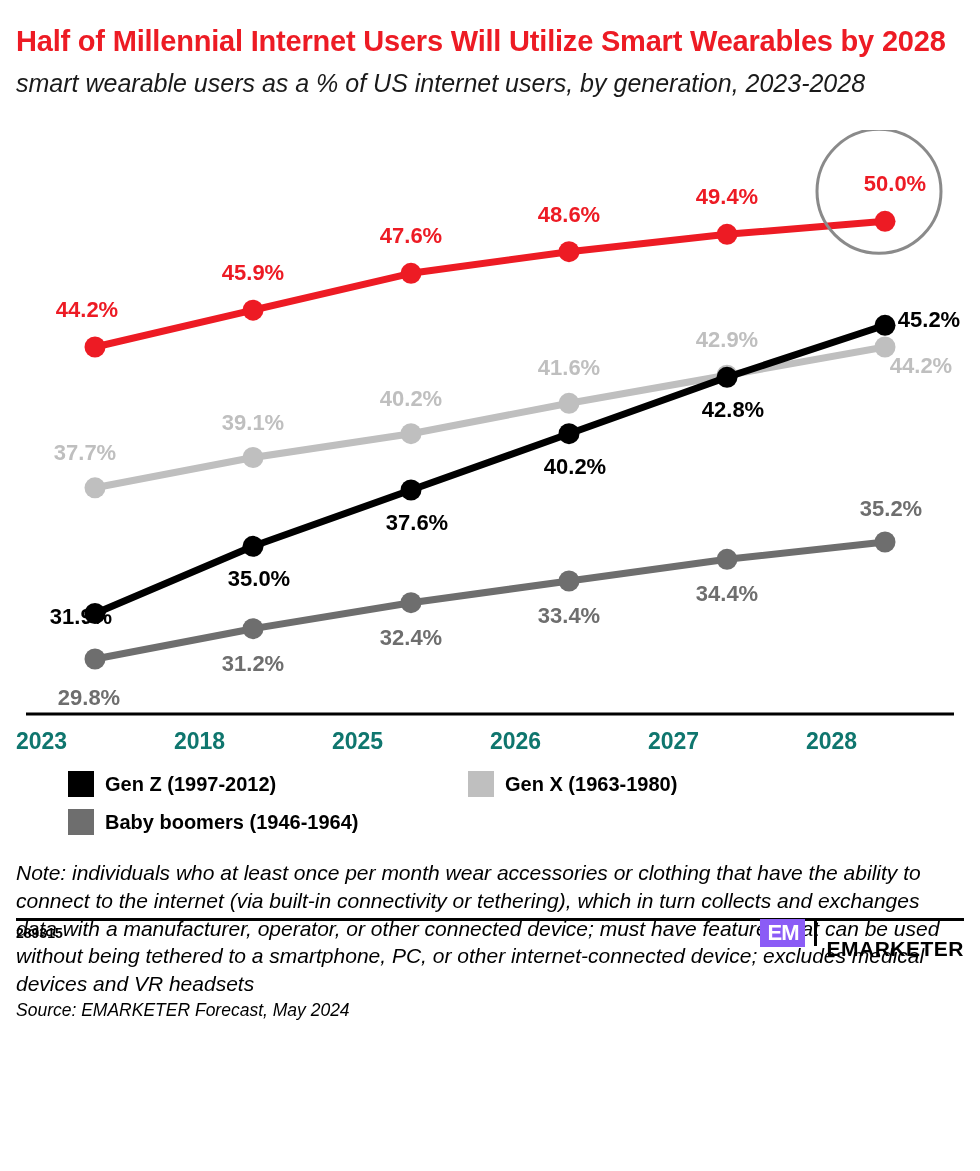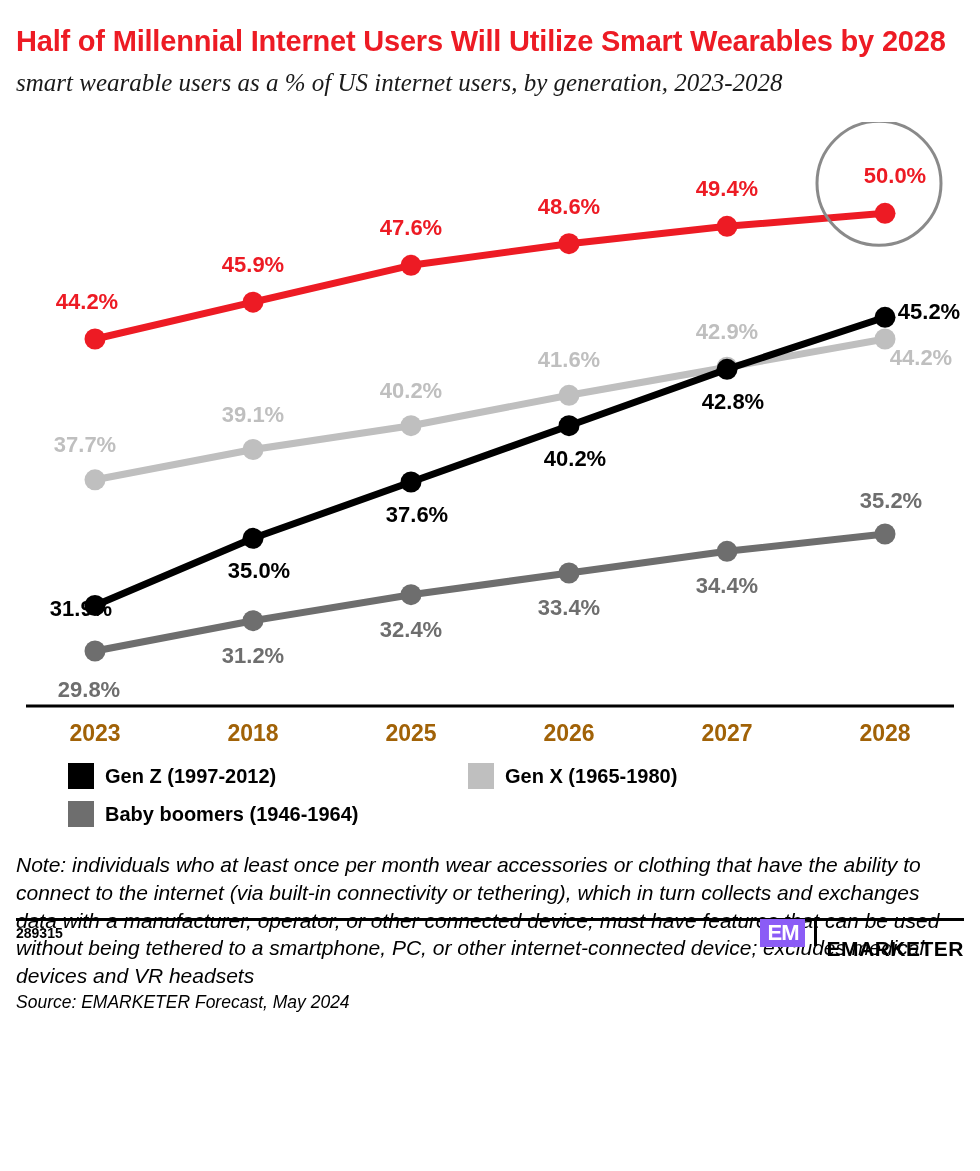--- a/index.html
+++ b/index.html
@@ -35,22 +35,21 @@
     color: #ed1b24;
     line-height: 1.18;
     letter-spacing: -0.2px;
     margin: 0 0 10px 0;
   }
   .subtitle {
     font-size: 25px;
     font-style: italic;
     color: #1a1a1a;
     line-height: 1.2;
-    margin: 0 0 20px 0;
-    font-family: Liberation Serif, serif;
+    margin: 0 0 28px 0;
   }
   .rule-mid {
     height: 4px;
     background: #000000;
     margin-bottom: 4px;
   }
   .chart-area {
     position: relative;
     height: 600px;
     width: 948px;
@@ -58,24 +57,23 @@
   .chart-svg {
     display: block;
   }
   .axis-labels {
     display: flex;
     margin-top: -2px;
     padding: 0 0 0 0;
   }
   .axis-label {
     flex: 1;
-    text-align: center;
     font-size: 23px;
     font-weight: bold;
-    color: #a16207;
+    color: #0f766e;
   }
   .legend {
     margin-top: 16px;
     display: grid;
     grid-template-columns: 400px auto;
     grid-row-gap: 12px;
     padding-left: 4px;
   }
   .legend-item {
     display: flex;
@@ -245,21 +243,21 @@
     <div class="axis-label">2028</div>
   </div>
 
   <div class="legend">
     <div class="legend-item">
       <span class="swatch" style="background:#000000"></span>
       <span>Gen Z (1997-2012)</span>
     </div>
     <div class="legend-item">
       <span class="swatch" style="background:#bfbfbf"></span>
-      <span>Gen X (1965-1980)</span>
+      <span>Gen X (1963-1980)</span>
     </div>
     <div class="legend-item">
       <span class="swatch" style="background:#6e6e6e"></span>
       <span>Baby boomers (1946-1964)</span>
     </div>
   </div>
 
   <div class="rule-note"></div>
   <div class="note">Note: individuals who at least once per month wear accessories or clothing that have the ability to connect to the internet (via built-in connectivity or tethering), which in turn collects and exchanges data with a manufacturer, operator, or other connected device; must have features that can be used without being tethered to a smartphone, PC, or other internet-connected device; excludes medical devices and VR headsets</div>
   <div class="source">Source: EMARKETER Forecast, May 2024</div>

